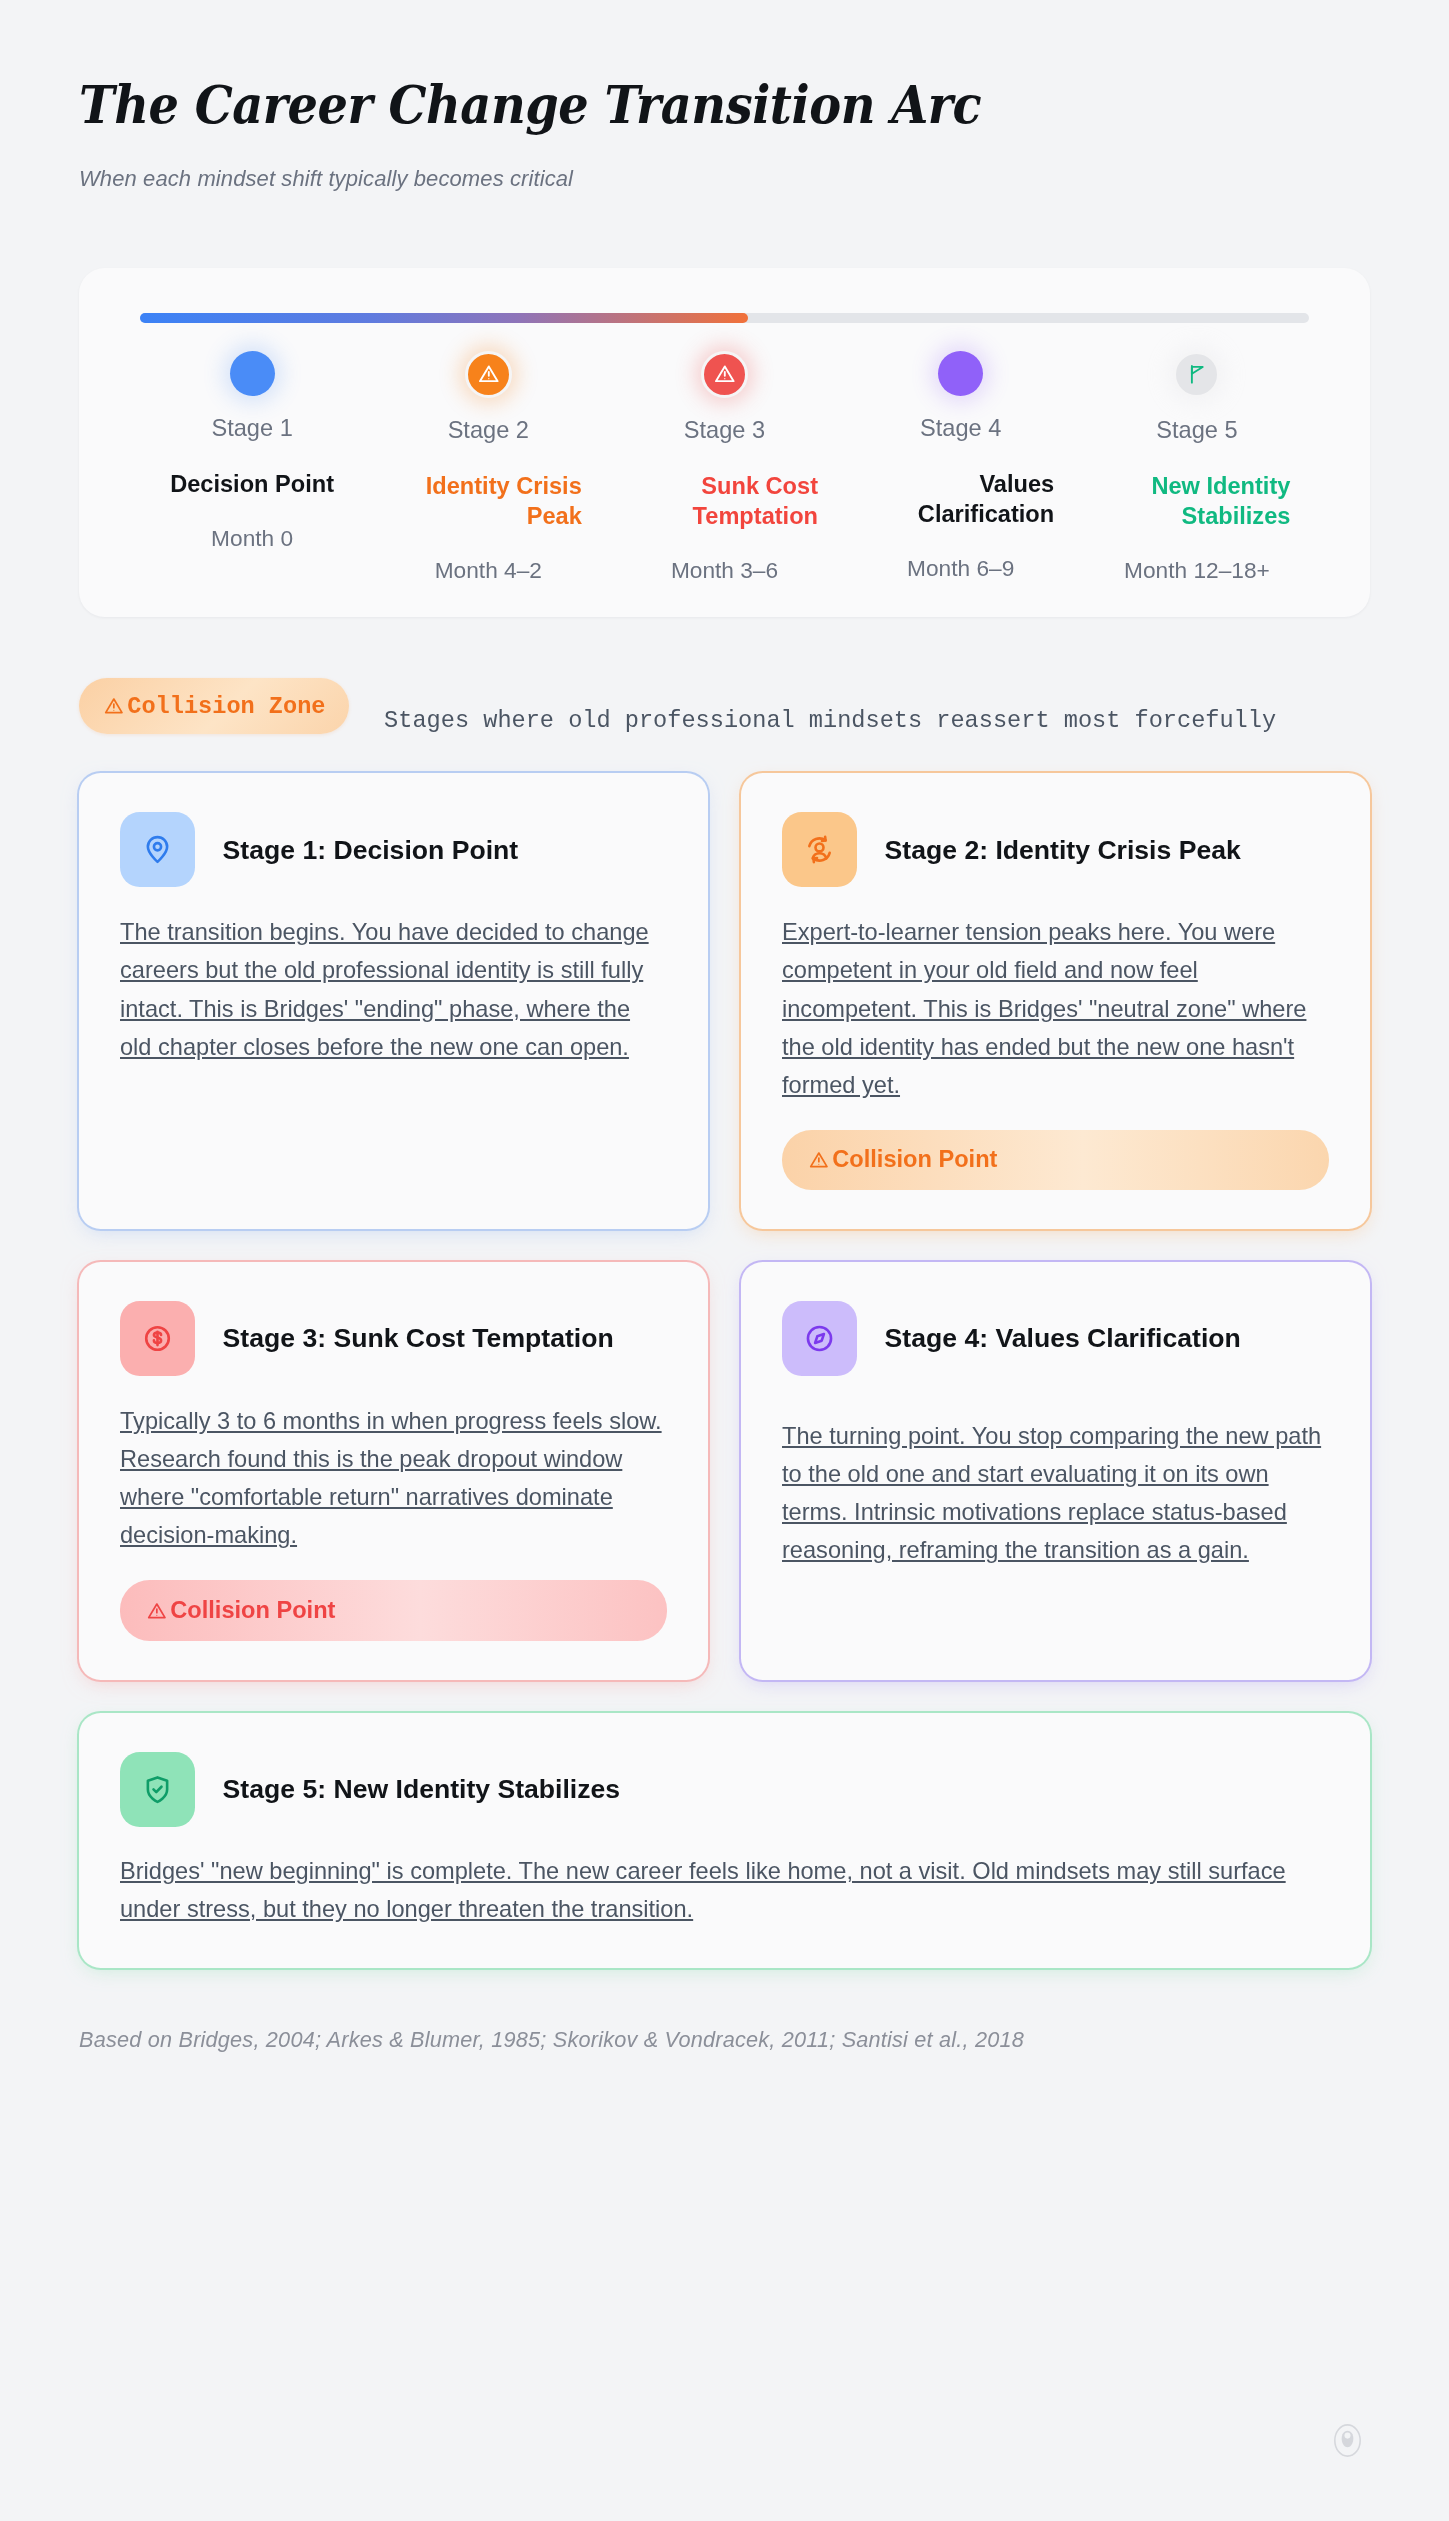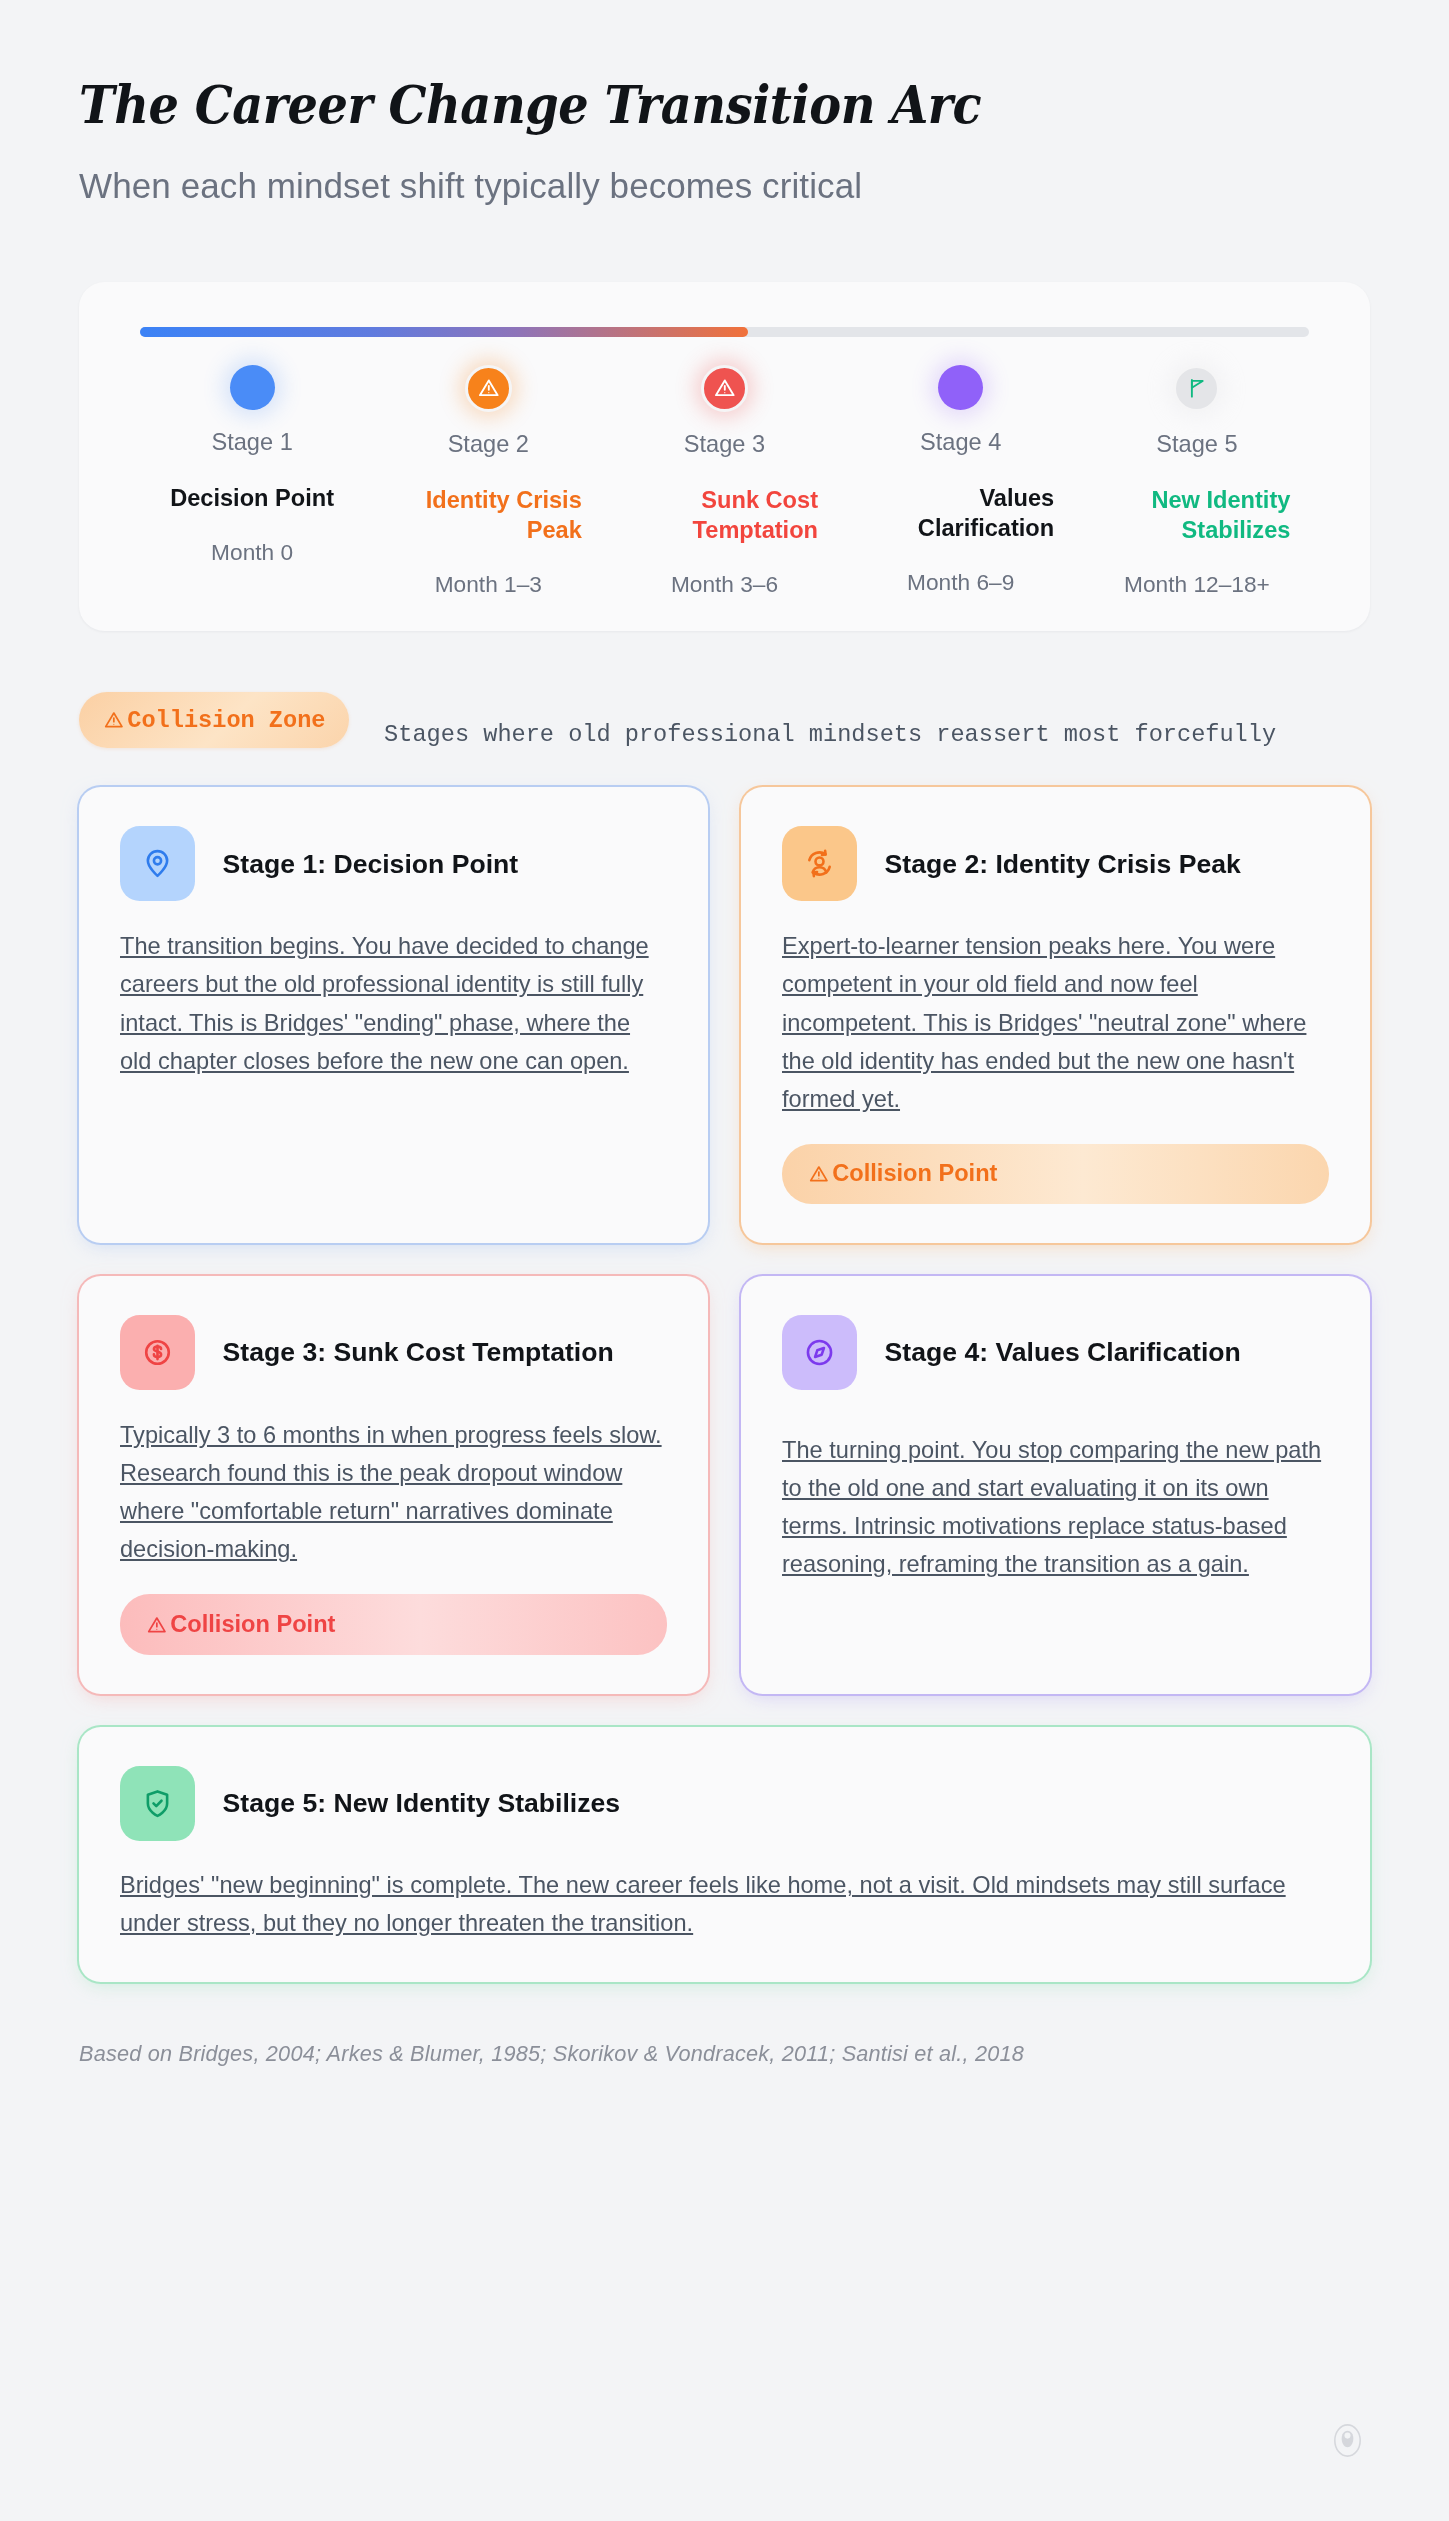--- a/index.html
+++ b/index.html
@@ -28,24 +28,25 @@
     font-style: italic;
     font-size: 52px;
     letter-spacing: -0.5px;
     color: #111418;
     margin: 0 0 33px 0;
     line-height: 1.08;
     transform: scaleX(0.92);
     transform-origin: left center;
   }
   .subtitle {
-    font-size: 35px;
+    font-size: 22px;
     color: #6b7280;
     margin: 0;
     letter-spacing: 0.1px;
+    font-style: italic;
   }
 
   
   .timeline-panel {
     margin-top: 76px;
     background: #fafafb;
     border-radius: 25.6px;
     padding: 45px 55px 33px 55px;
     box-shadow: 0 1px 3px rgba(16,24,40,0.05);
     position: relative;
@@ -233,21 +234,21 @@
         <div class="stage">
           <div class="stage-dot ringed" style="background:#f7821b;box-shadow:0 0 19.7px 5.9px #f7821b40;">
             <svg width="23.6" height="23.6" viewBox="0 0 24 24" fill="none" stroke="#ffffff" stroke-width="1.9" stroke-linecap="round" stroke-linejoin="round">
               <path d="M12 4.5 21 19.5H3z"></path>
               <path d="M12 10v4"></path>
               <circle cx="12" cy="17" r="0.6" fill="#ffffff" stroke="none"></circle>
             </svg>
           </div>
           <div class="stage-num">Stage 2</div>
           <div class="stage-name" style="color:#f2701b">Identity Crisis Peak</div>
-          <div class="stage-month">Month 1–3</div>
+          <div class="stage-month">Month 4–2</div>
         </div>
         <div class="stage">
           <div class="stage-dot ringed" style="background:#ef5350;box-shadow:0 0 19.7px 5.9px #ef535040;">
             <svg width="23.6" height="23.6" viewBox="0 0 24 24" fill="none" stroke="#ffffff" stroke-width="1.9" stroke-linecap="round" stroke-linejoin="round">
               <path d="M12 4.5 21 19.5H3z"></path>
               <path d="M12 10v4"></path>
               <circle cx="12" cy="17" r="0.6" fill="#ffffff" stroke="none"></circle>
             </svg>
           </div>
           <div class="stage-num">Stage 3</div>

